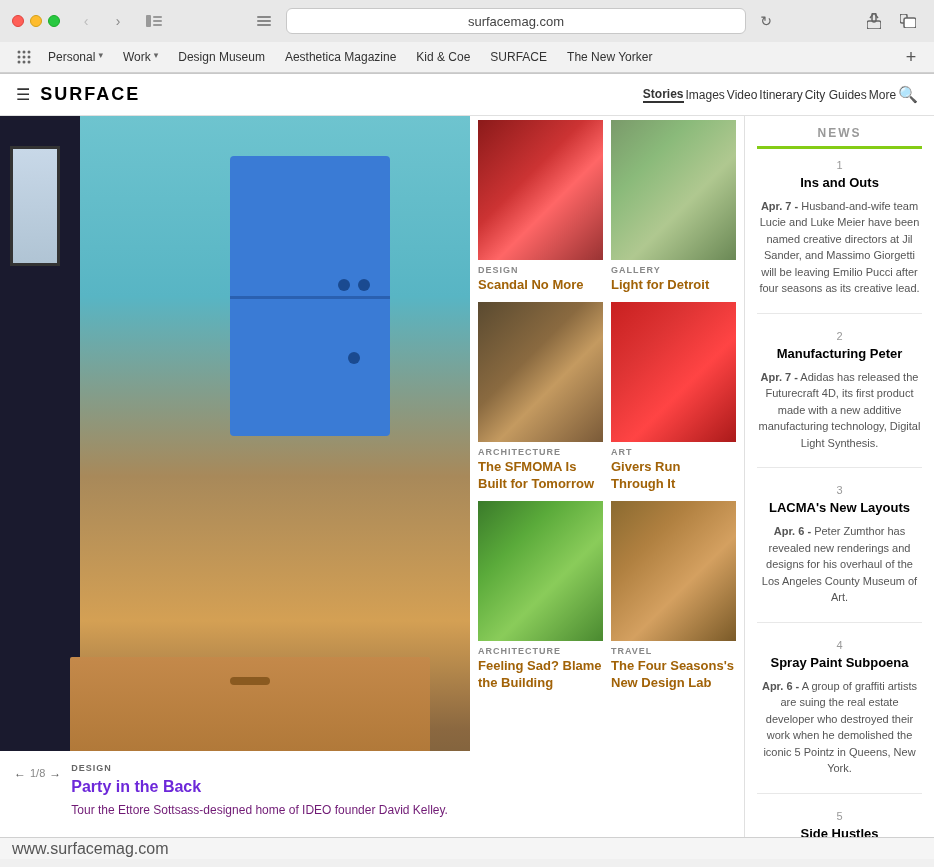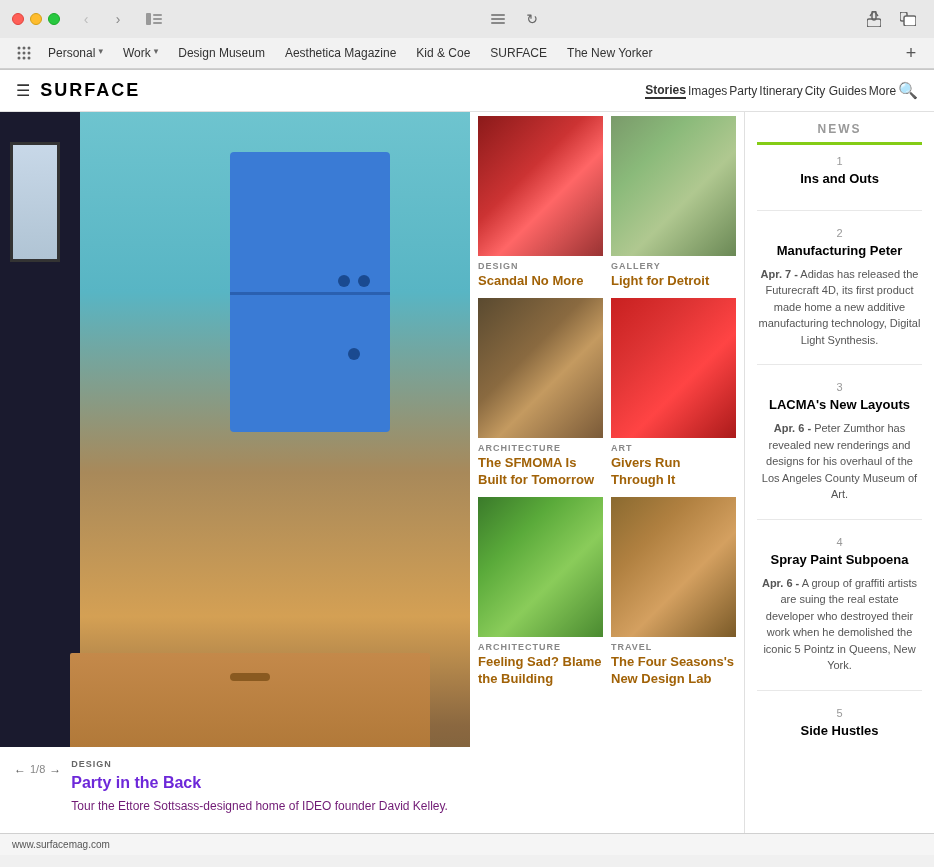--- a/index.html
+++ b/index.html
@@ -86,21 +86,21 @@
     .news-sidebar { width: 190px; flex-shrink: 0; border-left: 1px solid #e0e0e0; overflow-y: auto; padding: 10px 12px; }
     .news-header { font-size: 12px; font-weight: 700; letter-spacing: 2px; color: #999; text-transform: uppercase; text-align: center; margin-bottom: 10px; border-bottom: 3px solid #84cc16; padding-bottom: 6px; }
     .news-item { margin-bottom: 16px; padding-bottom: 16px; border-bottom: 1px solid #e8e8e8; }
     .news-item:last-child { border-bottom: none; }
     .news-num { font-size: 11px; color: #999; text-align: center; margin-bottom: 4px; }
     .news-title { font-size: 13px; font-weight: 700; color: #000; text-align: center; margin-bottom: 6px; line-height: 1.3; }
     .news-text { font-size: 11px; color: #555; line-height: 1.5; text-align: center; }
 
     
     .status-bar { height: 22px; background: #f5f5f5; border-top: 1px solid #d0d0d0; display: flex; align-items: center; padding: 0 12px; }
-    .status-url { font-size: 10px; color: #555; }
+    .status-url { font-size: 16px; color: #555; }
 
     
     .img-red-seats { background: linear-gradient(135deg, #8b1a1a 0%, #cc3333 40%, #ff6666 60%, #993333 100%); }
     .img-building { background: linear-gradient(135deg, #7a9a6a 0%, #8aba7a 30%, #b0c890 60%, #6a8855 100%); }
     .img-wood-boat { background: linear-gradient(135deg, #5a4a30 0%, #8a6a40 40%, #c49a60 60%, #7a5a38 100%); }
     .img-red-structure { background: linear-gradient(135deg, #c82020 0%, #dd3333 30%, #ff4444 60%, #aa1a1a 100%); }
     .img-plants { background: linear-gradient(135deg, #3a7a2a 0%, #5aaa3a 30%, #8acc5a 60%, #4a8a30 100%); }
     .img-wood-table { background: linear-gradient(135deg, #8a6a30 0%, #b08040 30%, #d4a060 60%, #7a5a28 100%); }
 
     
@@ -137,20 +137,23 @@
         </svg>
       </button>
       <div class="address-bar-wrap">
         <button class="hamburger-btn">
           <svg width="14" height="10" viewBox="0 0 14 10">
               <rect y="0" width="14" height="2" rx="1" fill="#888"></rect>
               <rect y="4" width="14" height="2" rx="1" fill="#888"></rect>
               <rect y="8" width="14" height="2" rx="1" fill="#888"></rect>
             </svg>
         </button>
+        <div class="address-bar">
+          <span>surfacemag.com</span>
+        </div>
         <button class="refresh-btn">↻</button>
       </div>
       <div class="toolbar-right">
         <button class="toolbar-btn">
           <svg width="14" height="16" viewBox="0 0 14 16">
               <rect x="5" y="0" width="4" height="9" rx="2" fill="none" stroke="#666" stroke-width="1.5"></rect>
               <polyline points="3,5 7,0 11,5" fill="none" stroke="#666" stroke-width="1.5"></polyline>
               <rect x="0" y="8" width="14" height="8" rx="2" fill="none" stroke="#666" stroke-width="1.5"></rect>
             </svg>
         </button>
@@ -205,21 +208,21 @@
   </div>
 
   <div class="website">
 
     <div class="site-header">
       <span class="site-menu-icon">☰</span>
       <span class="site-logo">SURFACE</span>
       <nav class="site-nav">
         <a class="active">Stories</a>
         <a>Images</a>
-        <a>Party</a>
+        <a>Video</a>
         <a>Itinerary</a>
         <a>City Guides</a>
         <a>More</a>
         <span class="site-search">🔍</span>
       </nav>
     </div>
 
     <div class="main-content">
 
       <div class="hero-section">
@@ -296,28 +299,32 @@
           <div class="grid-title">The Four Seasons's New Design Lab</div>
         </div>
       </div>
 
       <div class="news-sidebar">
         <div class="news-header">NEWS</div>
 
         <div class="news-item">
           <div class="news-num">1</div>
           <div class="news-title">Ins and Outs</div>
+          <div class="news-text">
+            <span style="font-weight:600;">Apr. 7 -</span>
+            <span>Husband-and-wife team Lucie and Luke Meier have been named creative directors at Jil Sander, and Massimo Giorgetti will be leaving Emilio Pucci after four seasons as its creative lead.</span>
+          </div>
         </div>
 
         <div class="news-item">
           <div class="news-num">2</div>
           <div class="news-title">Manufacturing Peter</div>
           <div class="news-text">
             <span style="font-weight:600;">Apr. 7 -</span>
-            <span>Adidas has released the Futurecraft 4D, its first product made home a new additive manufacturing technology, Digital Light Synthesis.</span>
+            <span>Adidas has released the Futurecraft 4D, its first product made with a new additive manufacturing technology, Digital Light Synthesis.</span>
           </div>
         </div>
 
         <div class="news-item">
           <div class="news-num">3</div>
           <div class="news-title">LACMA's New Layouts</div>
           <div class="news-text">
             <span style="font-weight:600;">Apr. 6 -</span>
             <span>Peter Zumthor has revealed new renderings and designs for his overhaul of the Los Angeles County Museum of Art.</span>
           </div>

